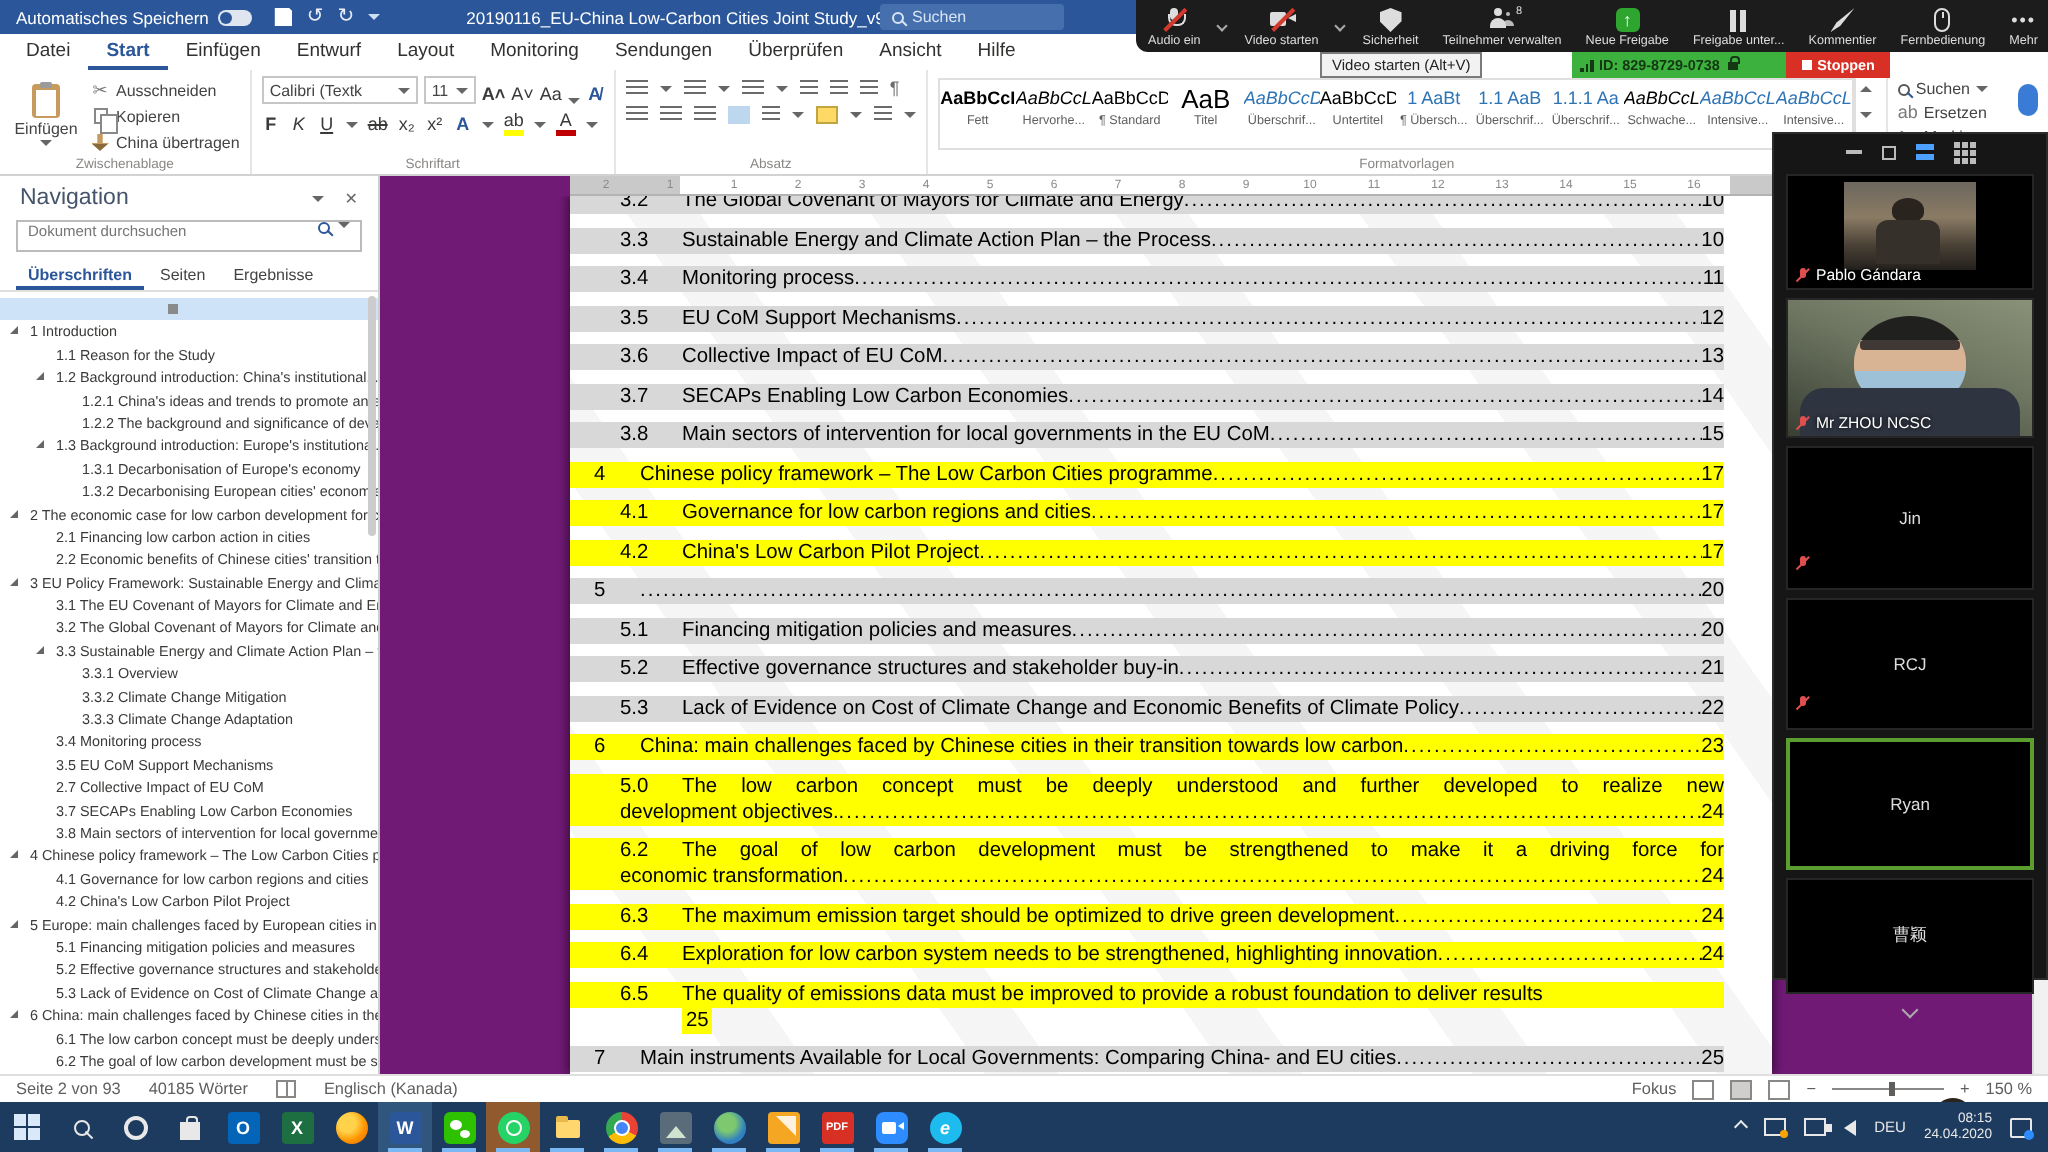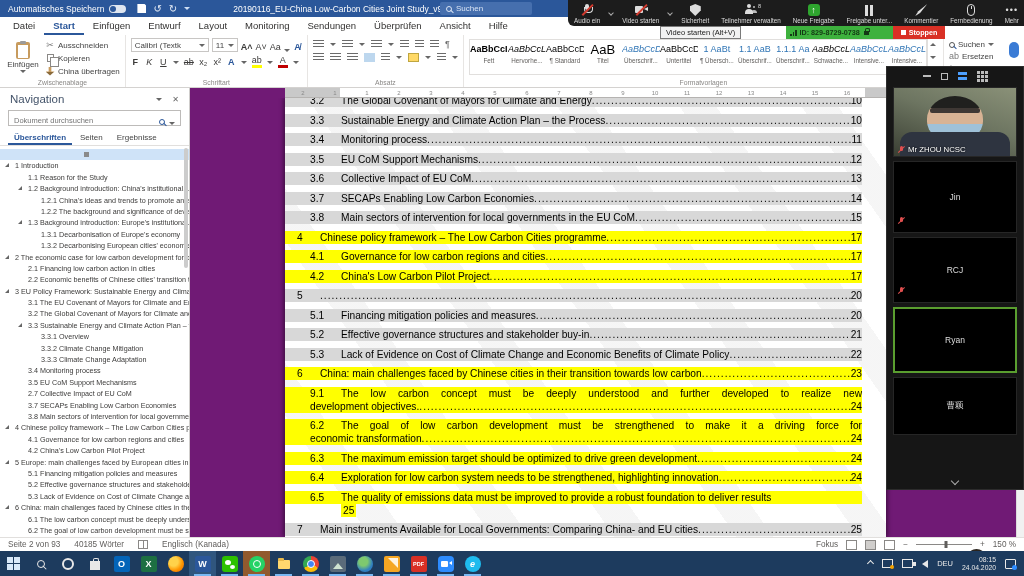--- a/index.html
+++ b/index.html
@@ -64,21 +64,21 @@
   .sgscroll{width:11px;border-left:1px solid #e1dfdd;display:flex;flex-direction:column;align-items:center;justify-content:space-around}
   .editgrp{display:flex;flex-direction:column;gap:2px;padding-top:2px;white-space:nowrap}
   .dicted{display:flex;gap:14px;padding:4px 6px 0 8px}
   .micblue{width:10px;height:16px;border-radius:5px;background:#3a7bd5}
 
   
   .navpane{position:absolute;top:88px;left:0;width:190px;bottom:39px;background:#fff;border-right:1px solid #cfcdcb;z-index:3;overflow:hidden}
   .nav-head{display:flex;align-items:center;justify-content:space-between;padding:5px 10px 2px 10px}
   .nav-title{font-size:11.5px;color:#44546a}
   .nav-hicons{display:flex;gap:10px;color:#666;font-size:8px;align-items:center}
-  .nav-search{margin:3px 8px;height:16px;border:1px solid #bdbbb9;display:flex;align-items:flex-end;padding:0 5px;gap:4px}
+  .nav-search{margin:3px 8px;height:16px;border:1px solid #bdbbb9;display:flex;align-items:flex-start;padding:0 5px;gap:4px}
   .nav-search input{border:none;outline:none;flex:1;font-size:7.5px;color:#555;font-family:"Liberation Sans",sans-serif;min-width:0}
   .magb{width:6px;height:6px;border:1px solid #2b579a;border-radius:50%;position:relative;flex:none}
   .magb::after{content:"";position:absolute;width:4px;height:1px;background:#2b579a;right:-3px;bottom:-1px;transform:rotate(45deg)}
   .nav-tabs{display:flex;gap:2px;padding:2px 8px 0;border-bottom:1px solid #e1dfdd;font-size:8px;color:#444}
   .ntab{padding:2px 6px 3px}
   .ntab.active{color:#2b579a;font-weight:bold;box-shadow:inset 0 -2px 0 #2b579a}
   .nlist{padding-top:3px}
   .nitem{position:relative;height:11.4px;line-height:11.4px;font-size:7.2px;color:#3b3a39;white-space:nowrap;overflow:hidden}
   .nitem.l1{padding-left:15px}.nitem.l2{padding-left:28px}.nitem.l3{padding-left:41px}
   .nitem.arr::before{content:"";position:absolute;top:3px;width:0;height:0;border-bottom:4px solid #666;border-left:4px solid transparent;left:5px}
@@ -707,21 +707,21 @@
           </div>
 
           <div class="trow yellow l1">
             <span class="num">6</span>
             <span class="txt">China: main challenges faced by Chinese cities in their transition towards low carbon</span>
             <span class="dots"></span>
             <span class="pg">23</span>
           </div>
 
           <div class="trow yellow l2 just nodots nogap">
-            <span class="num">9.1</span>
+            <span class="num">5.0</span>
             <span class="txt">The low carbon concept must be deeply understood and further developed to realize new</span>
 
             <span class="pg"></span>
           </div>
 
           <div class="trow yellow cont">
 
             <span class="txt">development objectives. </span>
             <span class="dots"></span>
             <span class="pg">24</span>
@@ -881,20 +881,29 @@
         <i></i>
         <i></i>
         <i></i>
         <i></i>
         <i></i>
         <i></i>
         <i></i>
         <i></i>
       </span>
   </div>
+  <div class="tile" style="height:58px">
+    <div class="thumb"></div>
+    <div class="pname">
+        <span class="mic-s">
+          <i></i>
+        </span>
+        <span>Pablo Gándara</span>
+      </div>
+  </div>
   <div class="tile" style="height:70px">
     <div class="vfill">
         <span class="vbody"></span>
       </div>
     <div class="pname">
         <span class="mic-s">
           <i></i>
         </span>
         <span>Mr ZHOU NCSC</span>
       </div>

